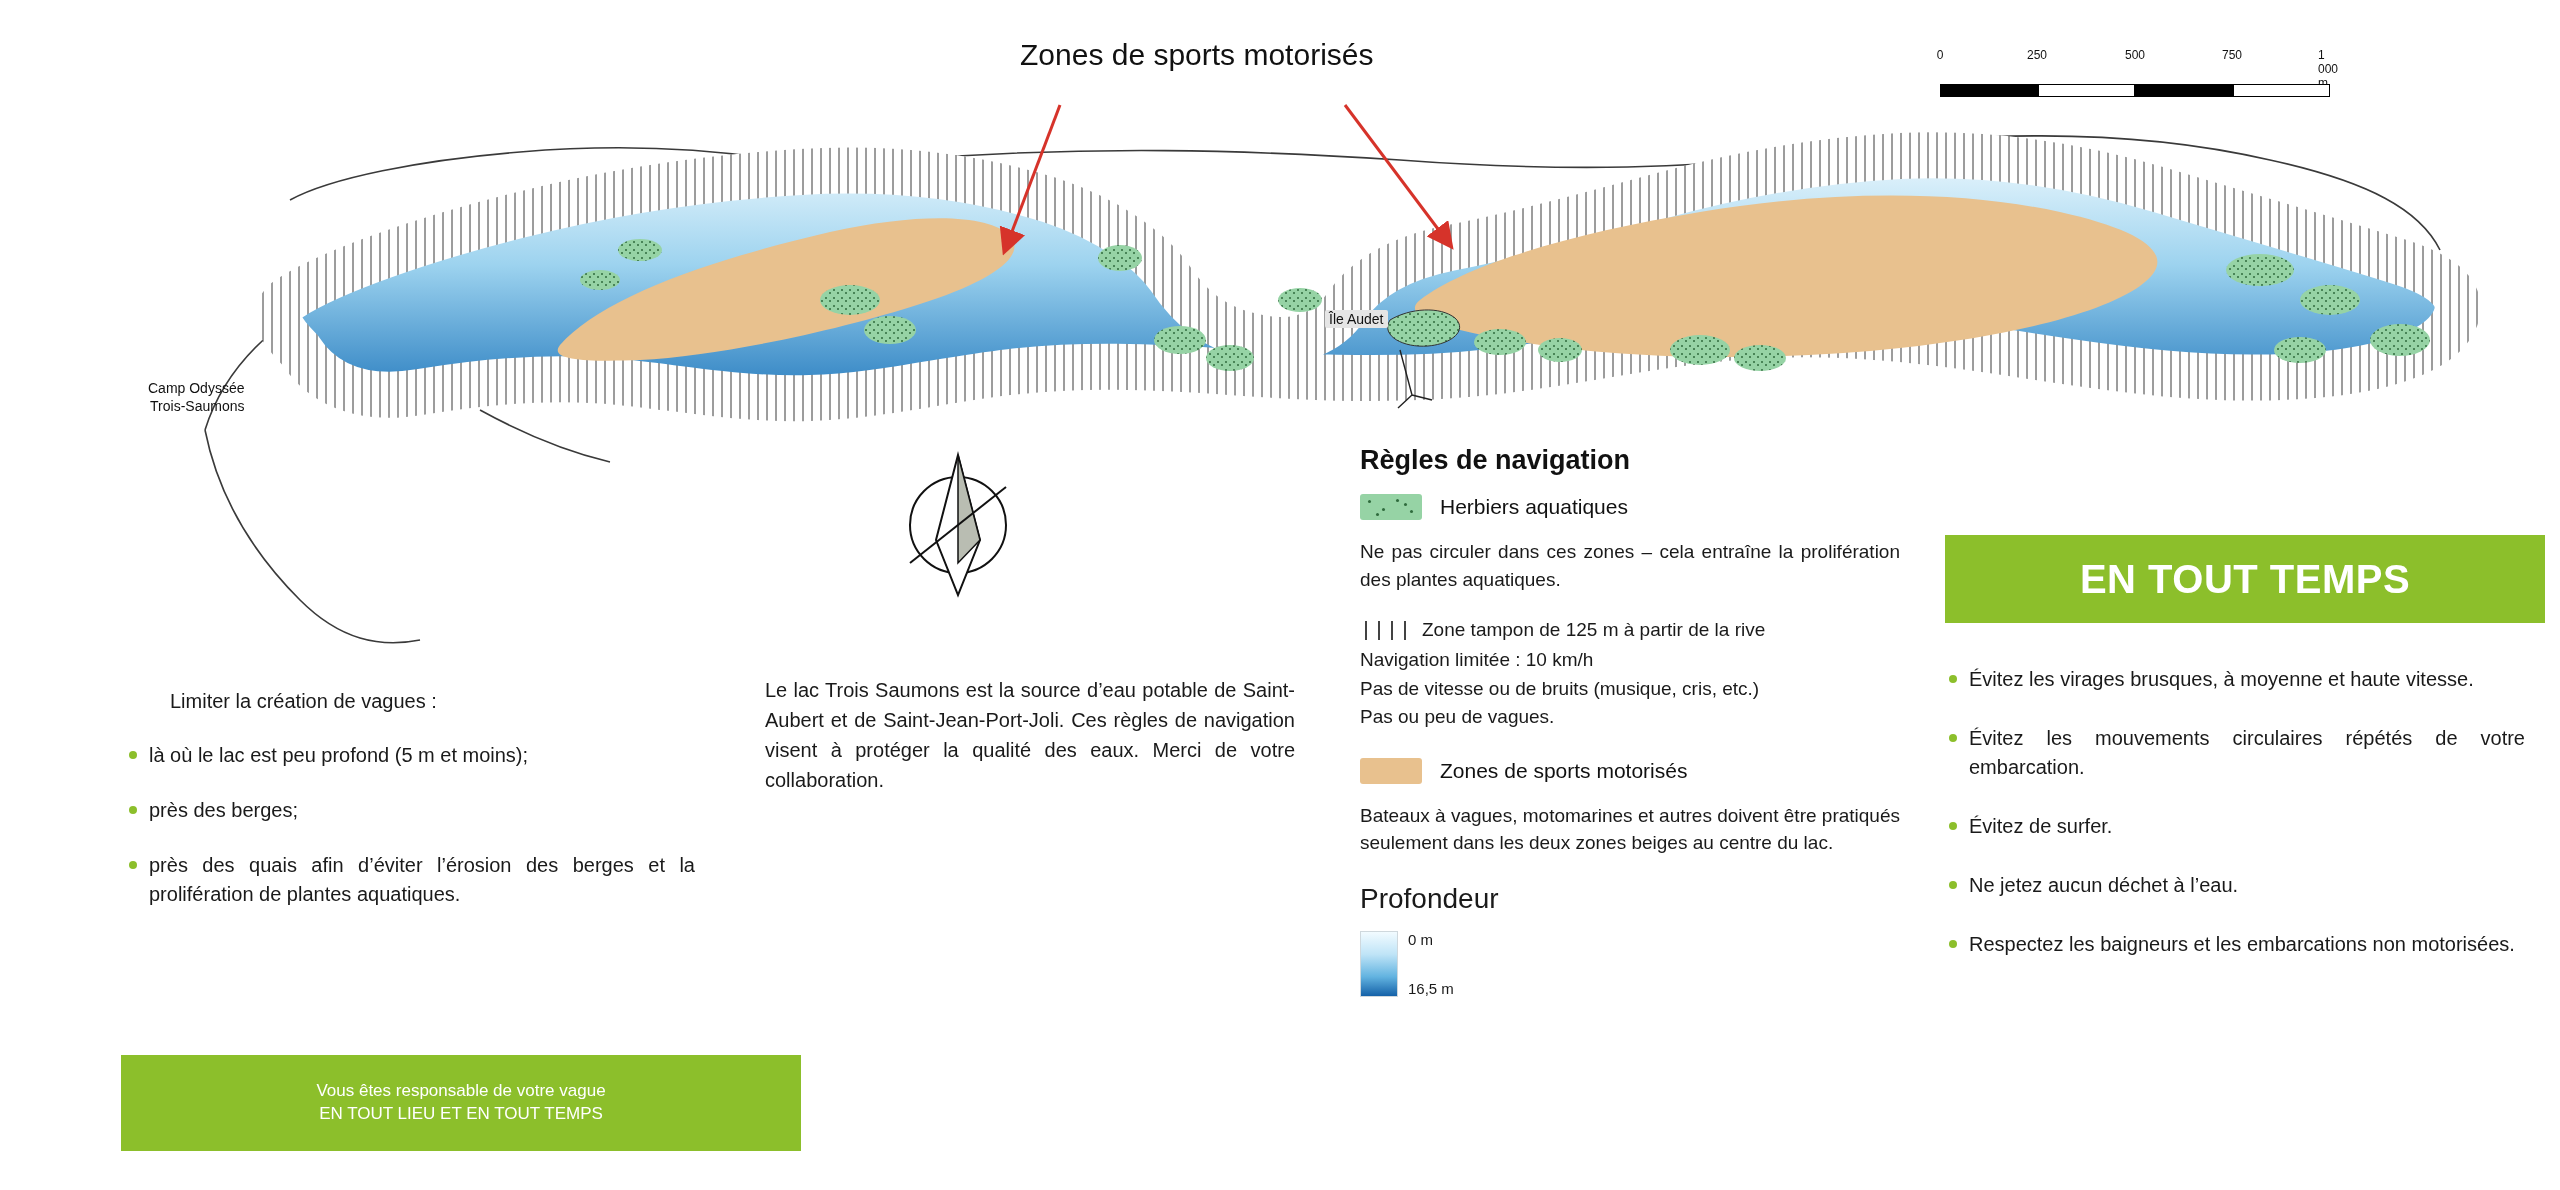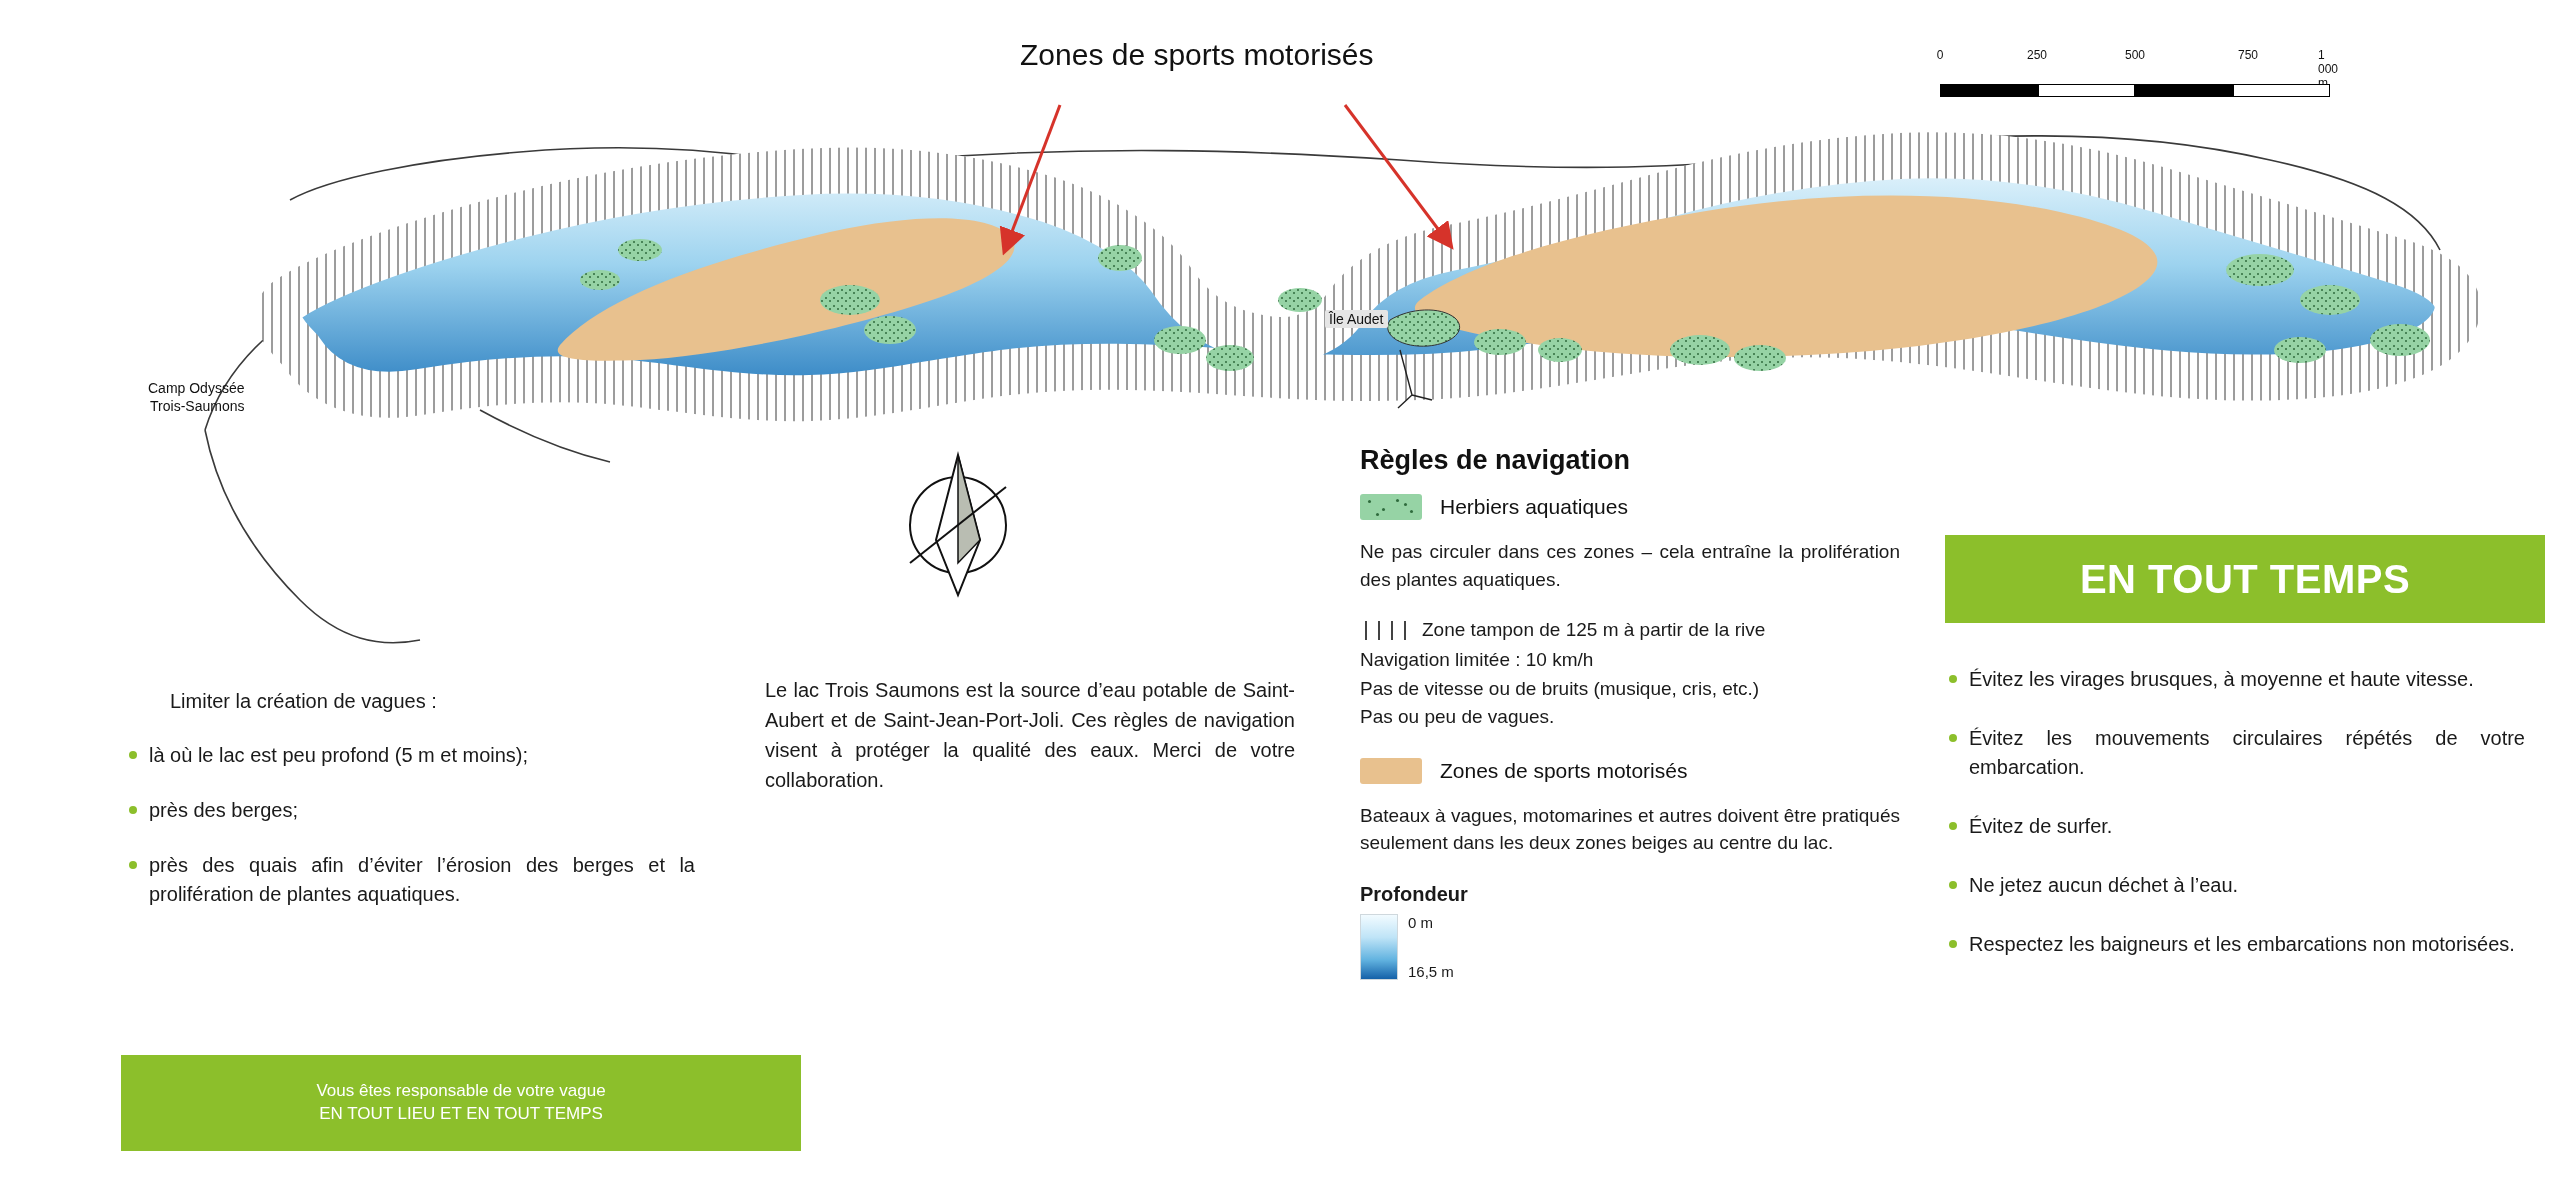--- a/index.html
+++ b/index.html
@@ -233,23 +233,22 @@
   }
   .rule-line {
     font-size: 19px;
     line-height: 1.5;
   }
 
   #profondeur-block {
     margin-top: 22px;
   }
   #profondeur-title {
-    font-size: 20px;
-    margin-bottom: 8px;
-    font-weight: bold;
+    font-size: 28px;
+    margin-bottom: 16px;
   }
   .depth-row {
     display: flex;
     align-items: flex-start;
   }
   #depth-gradient {
     width: 38px;
     height: 66px;
     background: linear-gradient(to bottom, #f2fbff 0%, #bfe4f7 35%, #62b3e0 70%, #1461a8 100%);
     border: 1px solid #cfd8dd;
@@ -424,21 +423,21 @@
     <div>Trois-Saumons</div>
   </div>
 
   <div id="ile-label">Île Audet</div>
 
   <div id="scale-bar">
     <div class="labels">
       <span style="left:0px">0</span>
       <span style="left:97px">250</span>
       <span style="left:195px">500</span>
-      <span style="left:308px">750</span>
+      <span style="left:292px">750</span>
       <span style="left:388px">1 000 m</span>
     </div>
     <div class="ticks">
       <div class="seg dark"></div>
       <div class="seg light"></div>
       <div class="seg dark"></div>
       <div class="seg light"></div>
     </div>
   </div>
 

